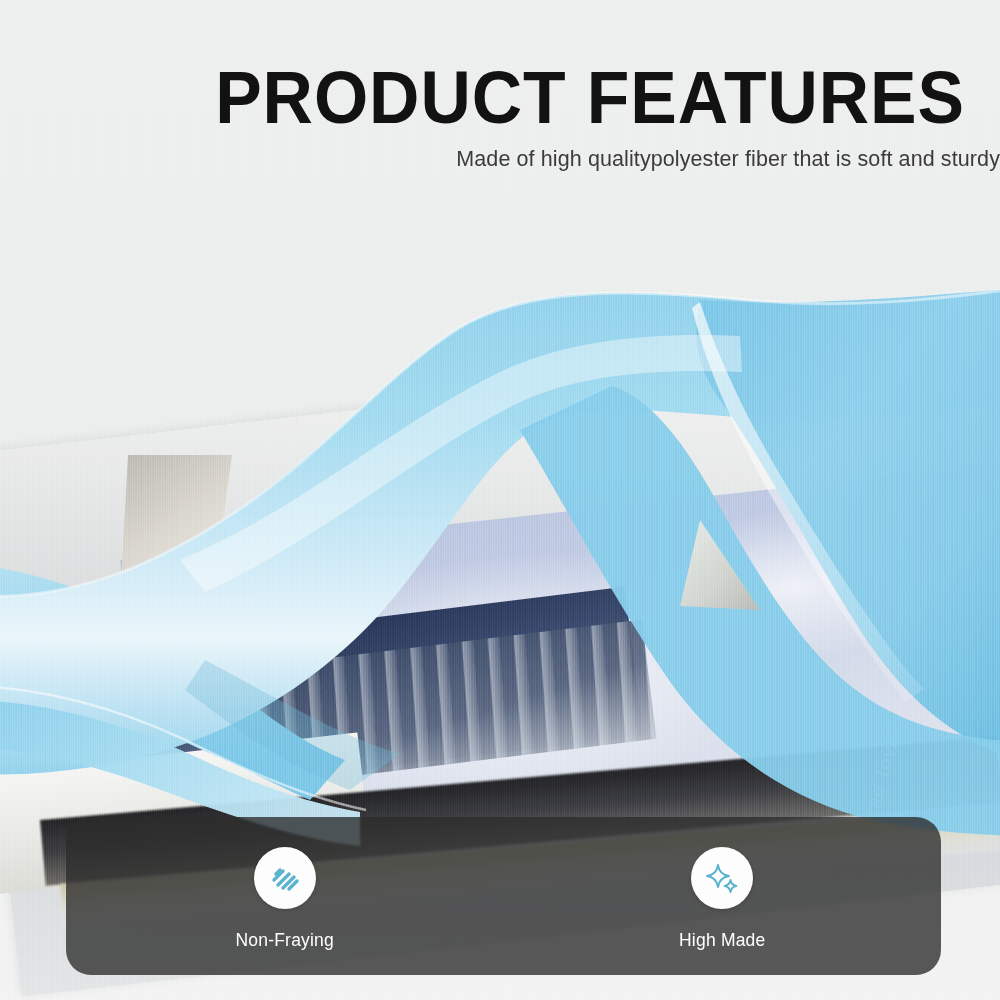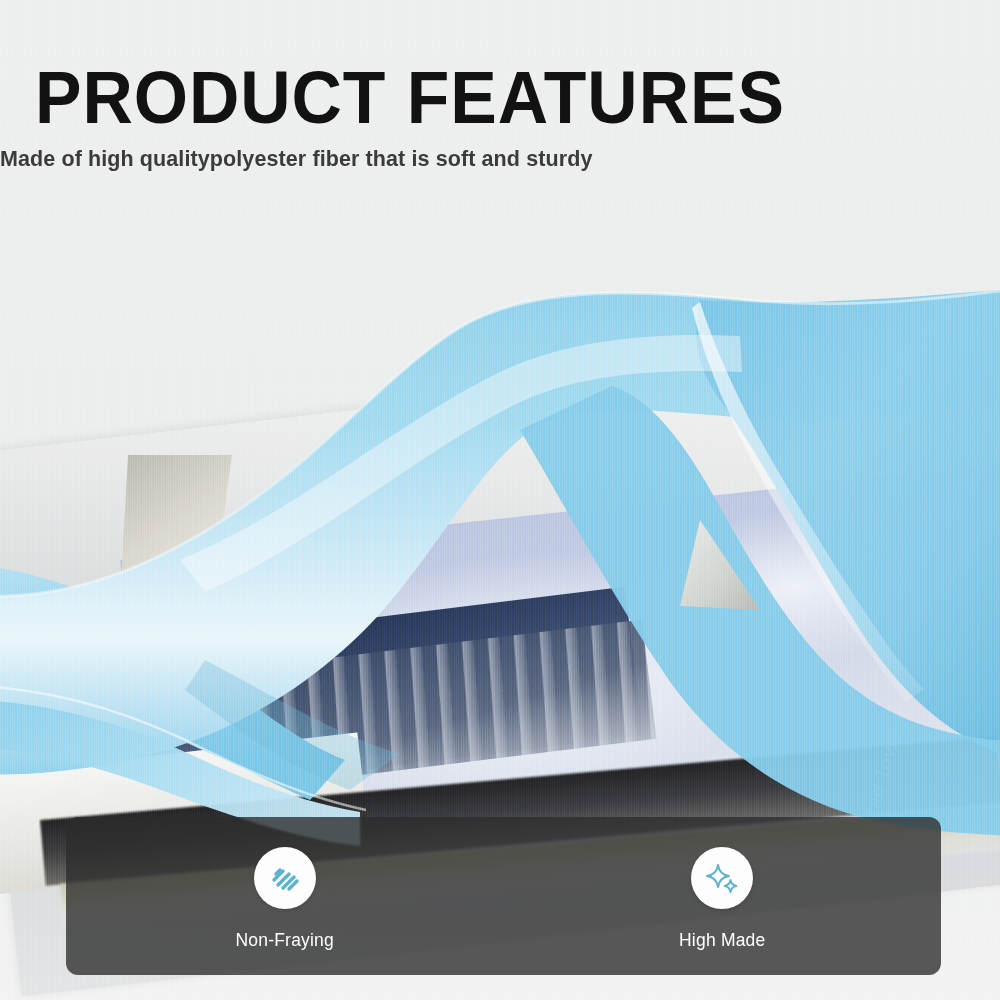--- a/index.html
+++ b/index.html
@@ -17,42 +17,42 @@
     height: 1000px;
     overflow: hidden;
     background: #edefee;
   }
 
   
   .header {
     position: absolute;
     top: 0; left: 0; right: 0;
     height: 190px;
-    text-align: left;
+    text-align: right;
     z-index: 40;
   }
   .title {
     margin: 0;
     padding-top: 58px;
     font-family: "Liberation Sans", sans-serif;
     font-size: 75px;
     line-height: 78px;
     font-weight: 700;
     letter-spacing: 1px;
     color: #121212;
     transform: scaleX(0.93);
     transform-origin: center;
     white-space: nowrap;
   }
   .subtitle {
     margin: 0;
     padding-top: 10px;
     font-size: 21.5px;
     line-height: 26px;
-    font-weight: 700;
+    font-weight: 400;
     color: #3b3b3b;
     letter-spacing: 0.1px;
     white-space: nowrap;
   }
 
   
   .photo {
     position: absolute;
     inset: 0;
     z-index: 10;
@@ -183,21 +183,21 @@
     opacity: 0.55;
   }
 
   
   .feature-bar {
     position: absolute;
     left: 66px;
     top: 817px;
     width: 875px;
     height: 158px;
-    border-radius: 12px;
+    border-radius: 25px;
     background: rgba(44,44,44,0.78);
     backdrop-filter: blur(1px);
     z-index: 60;
     display: flex;
     align-items: flex-start;
     overflow: hidden;
   }
   .feature {
     flex: 1 1 0;
     display: flex;

